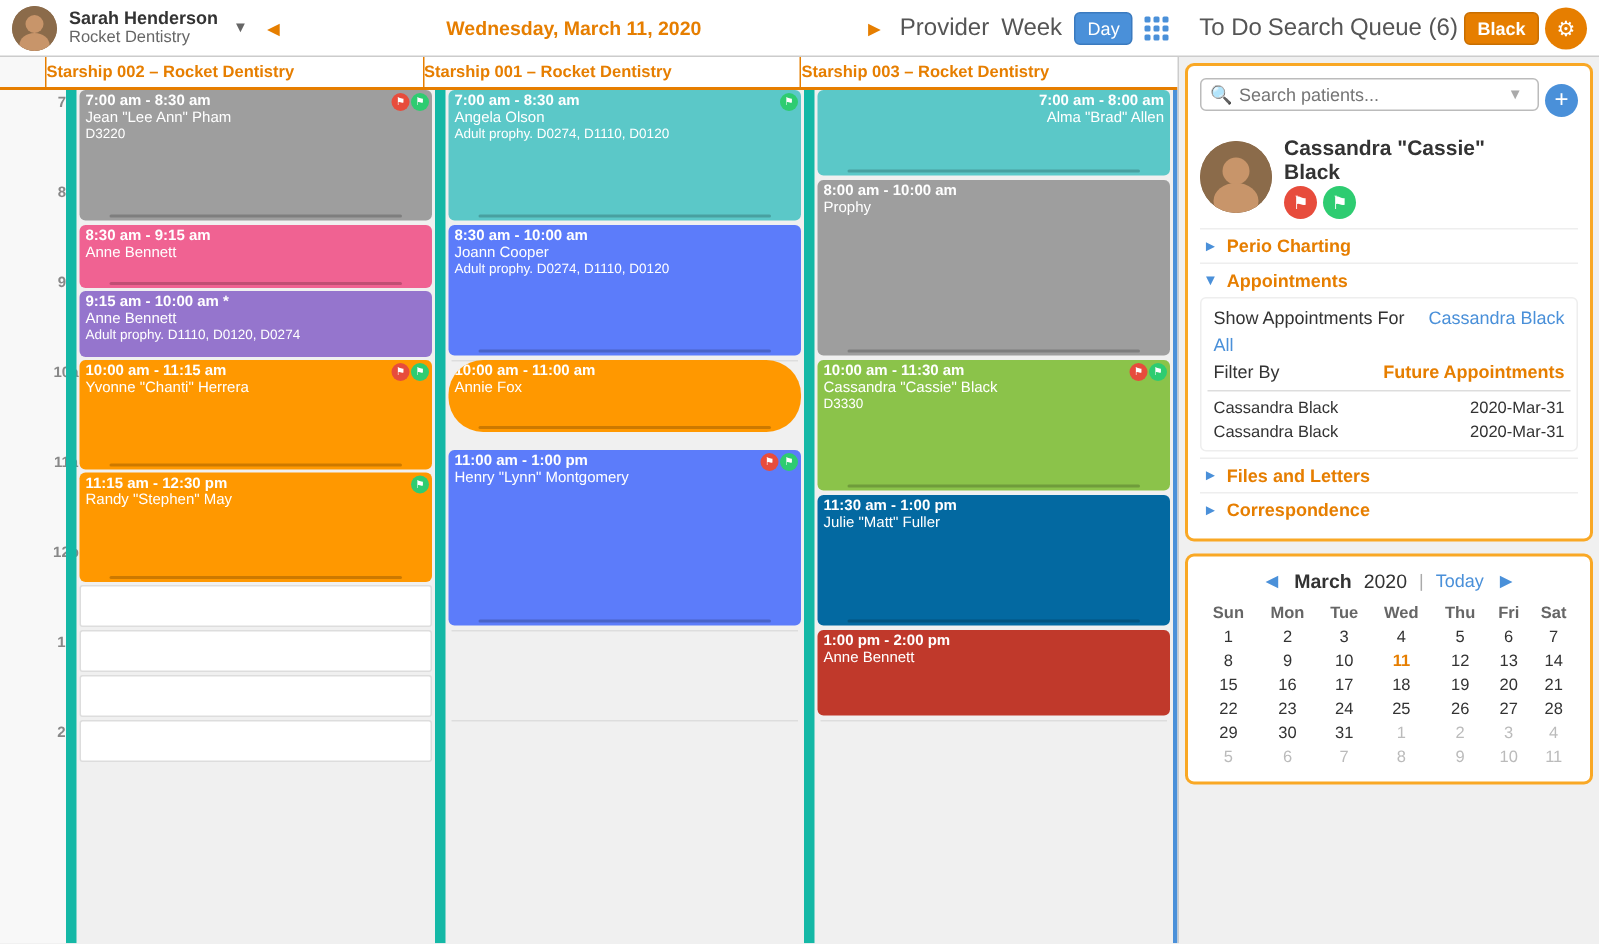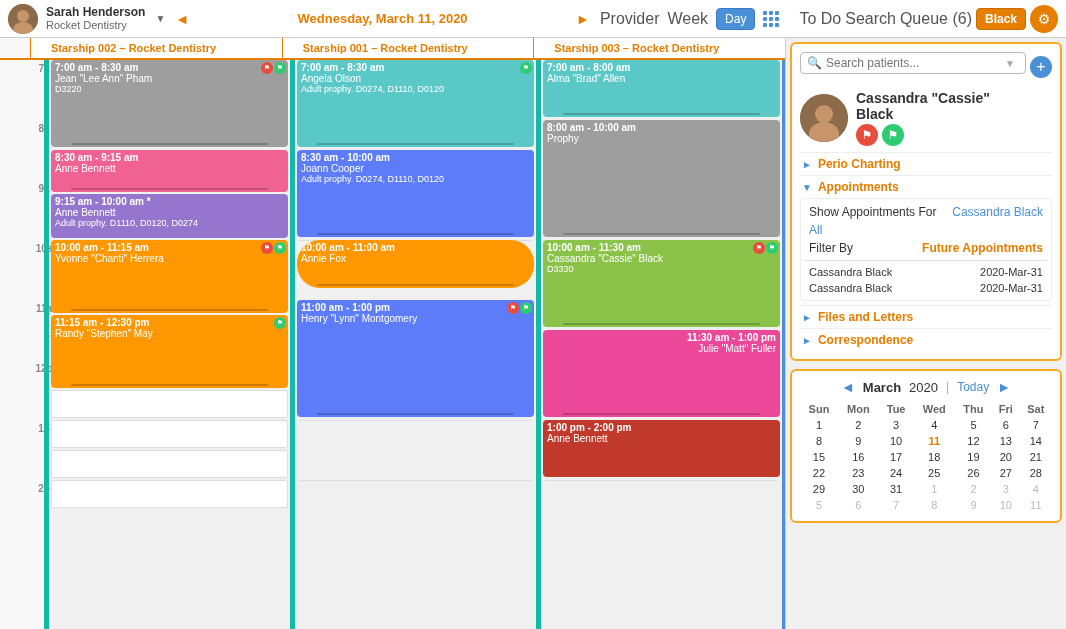--- a/index.html
+++ b/index.html
@@ -23,28 +23,28 @@
     .header-btn.active { background: #4a90d9; color: #fff; border-color: #3a7abf; }
     .header-btn.orange { background: #e67e00; color: #fff; border-color: #c86e00; font-weight: bold; }
     .grid-icon { display: flex; gap: 2px; align-items: center; }
     .grid-dot { width: 4px; height: 4px; background: #4a90d9; border-radius: 1px; }
     .main-content { display: flex; flex: 1; overflow: hidden; }
 
     
     .scheduler { flex: 1; display: flex; flex-direction: column; overflow: hidden; border-right: 1px solid #ccc; }
     .scheduler-header { display: flex; border-bottom: 2px solid #e67e00; background: #fff; }
     .time-col { width: 30px; flex-shrink: 0; background: #f8f8f8; }
-    .provider-col { flex: 1; border-left: 1px solid #e67e00; padding: 4px 20px; }
+    .provider-col { flex: 1; border-left: 1px solid #e67e00; padding: 4px 0; }
     .provider-col .clinic-name { color: #e67e00; font-size: 11px; font-weight: bold; }
 
     .scheduler-body { display: flex; flex: 1; overflow-y: auto; overflow-x: hidden; }
     .time-labels { width: 30px; flex-shrink: 0; background: #f8f8f8; position: relative; padding-left: 44px; }
     .time-label { height: 60px; display: flex; align-items: flex-start; justify-content: center; padding-top: 2px; color: #888; font-size: 10px; font-weight: bold; border-top: 1px solid #ddd; }
     .provider-cols { flex: 1; display: flex; }
-    .appt-col { flex: 1; border-left: 5px solid #14b8a6; position: relative; min-height: 480px; }
+    .appt-col { flex: 1; border-left: 7px solid #14b8a6; position: relative; min-height: 480px; }
     .appt-slot { position: absolute; left: 2px; right: 2px; border-radius: 4px; padding: 2px 4px; font-size: 10px; overflow: hidden; cursor: pointer; }
     .appt-slot .time-range { font-weight: bold; font-size: 10px; }
     .appt-slot .patient { font-size: 10px; }
     .appt-slot .procedure { font-size: 9px; }
     .appt-icons { position: absolute; top: 2px; right: 2px; display: flex; gap: 1px; }
     .flag-icon { width: 12px; height: 12px; border-radius: 50%; display: flex; align-items: center; justify-content: center; font-size: 7px; }
     .flag-red { background: #e74c3c; color: #fff; }
     .flag-green { background: #2ecc71; color: #fff; }
     .appt-bottom-line { position: absolute; bottom: 2px; left: 20px; right: 20px; height: 2px; background: rgba(0,0,0,0.2); border-radius: 1px; }
 
@@ -87,21 +87,21 @@
     .cal-grid td.today { color: #e67e00; font-weight: bold; }
     .cal-grid td.other-month { color: #bbb; }
 
     
     .appt-teal { background: #5bc8c8; color: #fff; }
     .appt-gray { background: #9E9E9E; color: #fff; }
     .appt-pink { background: #f06292; color: #fff; }
     .appt-purple { background: #9575cd; color: #fff; }
     .appt-orange { background: #ff9800; color: #fff; }
     .appt-blue { background: #5c7cfa; color: #fff; }
-    .appt-light-purple { background: #ec4899; color: #fff; text-align: right; }
+    .appt-light-purple { background: #0369a1; color: #fff; }
     .appt-red-dark { background: #c0392b; color: #fff; }
     .appt-lime { background: #8bc34a; color: #fff; }
 
     .slot-line { position: absolute; left: 4px; right: 4px; height: 1px; background: #ddd; }
 
     .empty-slot { position: absolute; left: 2px; right: 2px; border: 1px solid #ddd; border-radius: 2px; background: #fff; }
   </style>
 </head>
 <body>
 
@@ -287,21 +287,21 @@
 
         <div class="appt-col" style="position:relative; min-height:480px; border-right:3px solid #4a90d9;">
           <div class="slot-line" style="top:60px;"></div>
           <div class="slot-line" style="top:120px;"></div>
           <div class="slot-line" style="top:180px;"></div>
           <div class="slot-line" style="top:240px;"></div>
           <div class="slot-line" style="top:300px;"></div>
           <div class="slot-line" style="top:360px;"></div>
           <div class="slot-line" style="top:420px;"></div>
 
-          <div class="appt-slot appt-teal" style="top:0;height:57px;">
+          <div class="appt-slot appt-teal" style="top:0;height:57px;text-align:right;">
             <div class="time-range">7:00 am - 8:00 am</div>
             <div class="patient">Alma "Brad" Allen</div>
             <div class="appt-bottom-line"></div>
           </div>
 
           <div class="appt-slot appt-gray" style="top:60px;height:117px;">
             <div class="time-range">8:00 am - 10:00 am</div>
             <div class="patient">Prophy</div>
             <div class="appt-bottom-line"></div>
           </div>

